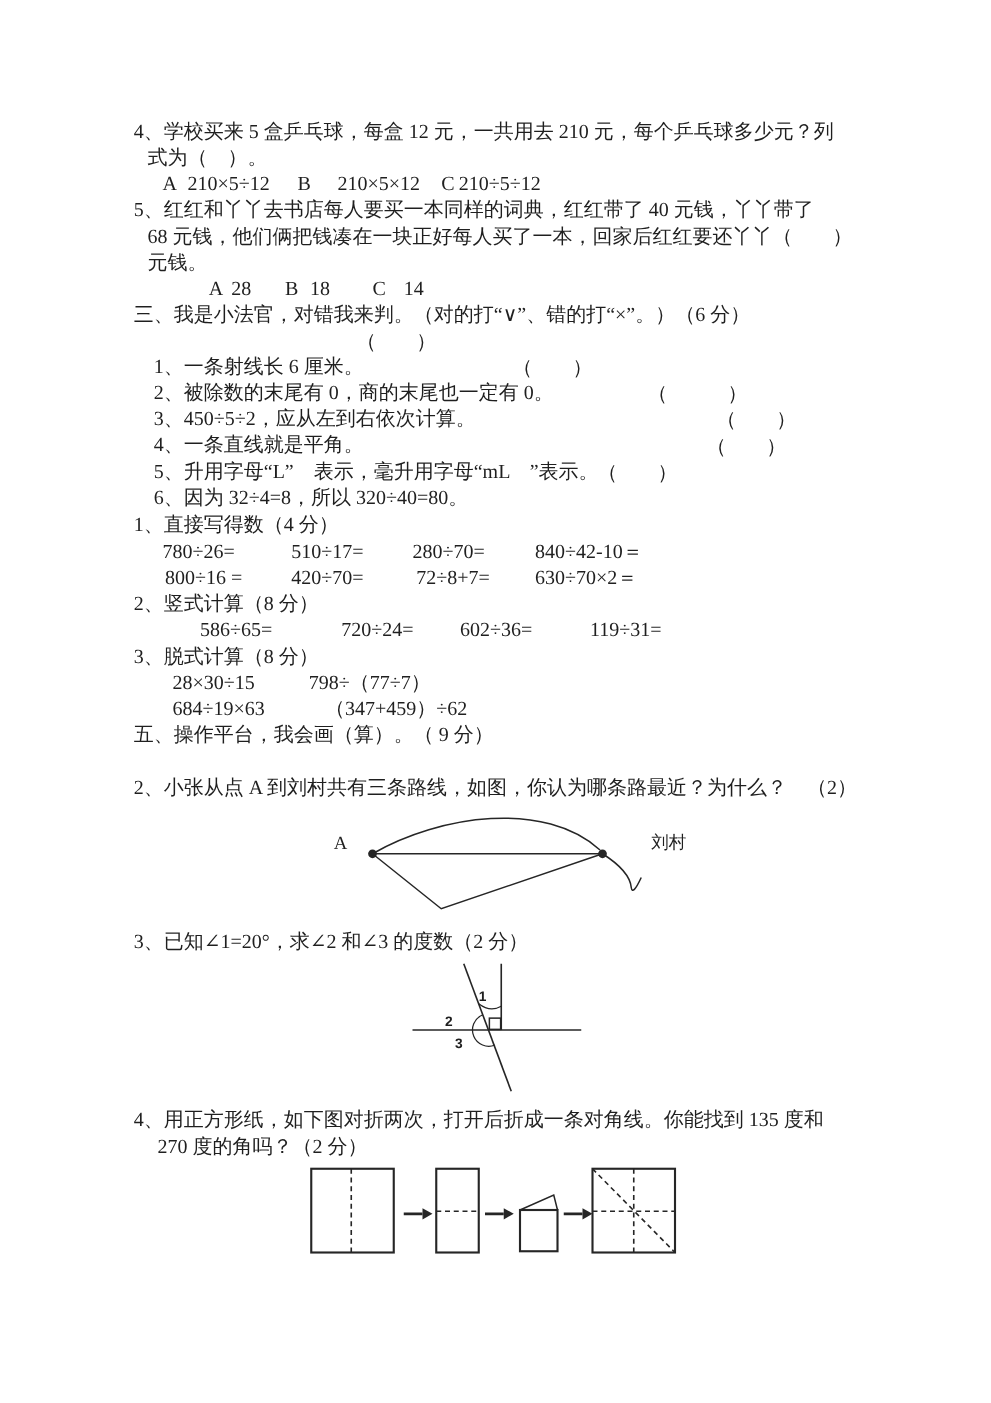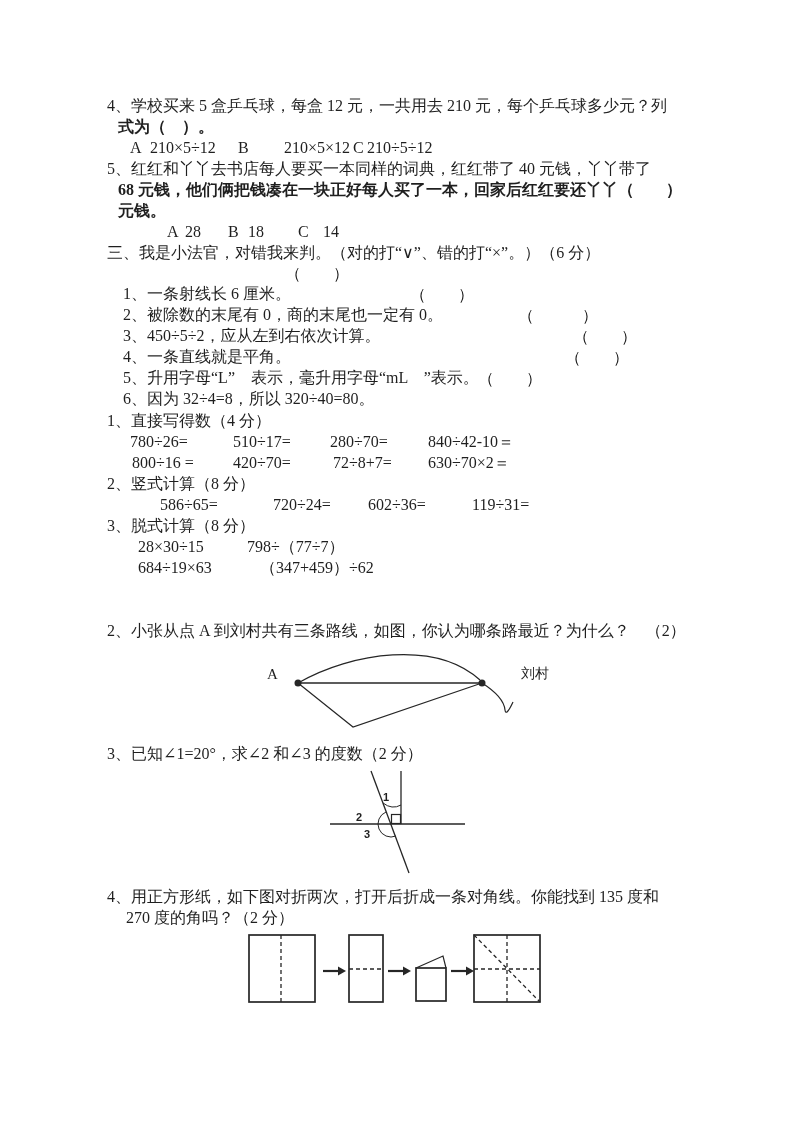--- a/index.html
+++ b/index.html
@@ -3,40 +3,40 @@
 <meta charset="utf-8">
 <style>
   html,body { margin:0; padding:0; background:#e8e8e8; }
   .page {
     position:relative; width:793px; height:1122px; margin:0 auto;
     background:#ffffff; color:#1f1f1f;
     font-family:"Liberation Serif","DejaVu Serif",serif;
     font-size:16px; overflow:hidden;
   }
   .line { position:absolute; left:107px; width:620px; height:21px; white-space:pre; line-height:20px; }
-  .line.ind { left:118px;font-weight:bold; }
+  .line.ind { left:118px; }
   .line.ind2 { left:126px; }
   .tok { position:absolute; top:0; white-space:pre; }
   .fig { position:absolute; }
   svg text { font-family:"Liberation Serif","DejaVu Serif",serif; fill:#1f1f1f; }
   svg .anglbl { font-family:"Liberation Sans","DejaVu Sans",sans-serif; font-weight:bold; font-size:11px; }
   .stroke { stroke:#262626; fill:none; }
 </style>
 </head>
 <body>
 
 <div class="page">
 
   <div class="line" style="top:96px">4、学校买来 5 盒乒乓球，每盒 12 元，一共用去 210 元，每个乒乓球多少元？列</div>
   <div class="line ind" style="top:117px">式为（　）。</div>
   <div class="line" style="top:138px">
     <span class="tok" style="left:23px">A</span>
     <span class="tok" style="left:43px">210×5÷12</span>
     <span class="tok" style="left:131px">B</span>
-    <span class="tok" style="left:177px">210×5×12</span>
+    <span class="tok" style="left:163px">210×5×12</span>
     <span class="tok" style="left:246px">C</span>
     <span class="tok" style="left:260px">210÷5÷12</span>
   </div>
   <div class="line" style="top:159px">5、红红和丫丫去书店每人要买一本同样的词典，红红带了 40 元钱，丫丫带了</div>
   <div class="line ind" style="top:180px">68 元钱，他们俩把钱凑在一块正好每人买了一本，回家后红红要还丫丫（　　）</div>
   <div class="line ind" style="top:201px">元钱。</div>
   <div class="line" style="top:222px">
     <span class="tok" style="left:60px">A</span>
     <span class="tok" style="left:78px">28</span>
     <span class="tok" style="left:121px">B</span>
@@ -94,20 +94,21 @@
   <div class="line" style="top:516px">3、脱式计算（8 分）</div>
   <div class="line" style="top:537px">
     <span class="tok" style="left:31px">28×30÷15</span>
     <span class="tok" style="left:140px">798÷（77÷7）</span>
   </div>
   <div class="line" style="top:558px">
     <span class="tok" style="left:31px">684÷19×63</span>
     <span class="tok" style="left:153px">（347+459）÷62</span>
   </div>
 
+  <div class="line" style="top:579px">五、操作平台，我会画（算）。（ 9 分）</div>
   <div class="line" style="top:621px">2、小张从点 A 到刘村共有三条路线，如图，你认为哪条路最近？为什么？　（2）</div>
 
   <svg class="fig" style="left:240px; top:640px" width="320" height="100" viewBox="0 0 320 100">
     <path class="stroke" stroke-width="1.2" d="M58 43 C 112 12, 196 0, 240 40"></path>
     <path class="stroke" stroke-width="1.2" d="M242 43 C 253 50, 264 59, 265 70 Q 266 77, 273 62"></path>
     <path class="stroke" stroke-width="1.3" d="M58 43 L242 43"></path>
     <path class="stroke" stroke-width="1.2" d="M58 43 L113 87 L242 43"></path>
     <circle cx="58" cy="43" r="3.5" fill="#262626"></circle>
     <circle cx="242" cy="43" r="3.5" fill="#262626"></circle>
     <text x="27" y="39" font-size="15">A</text>

